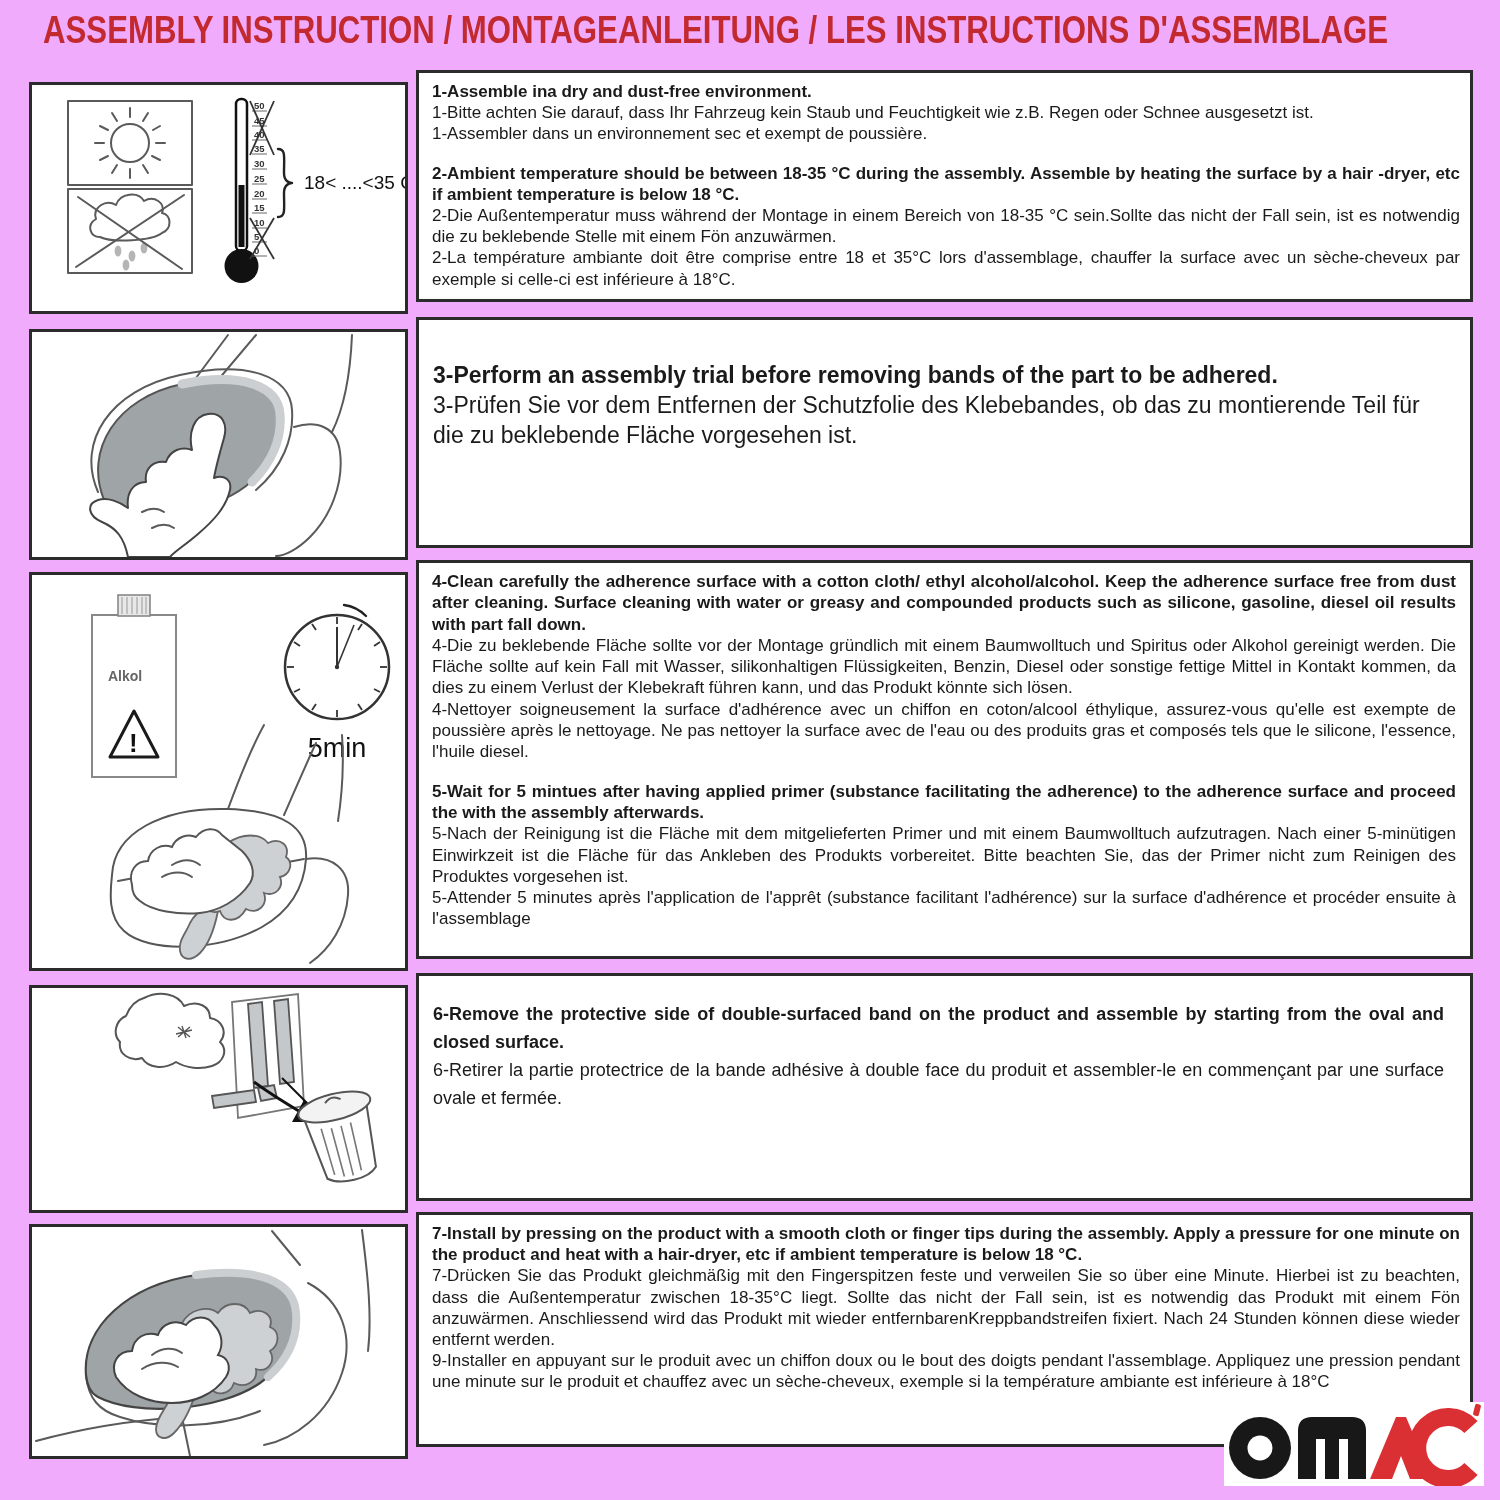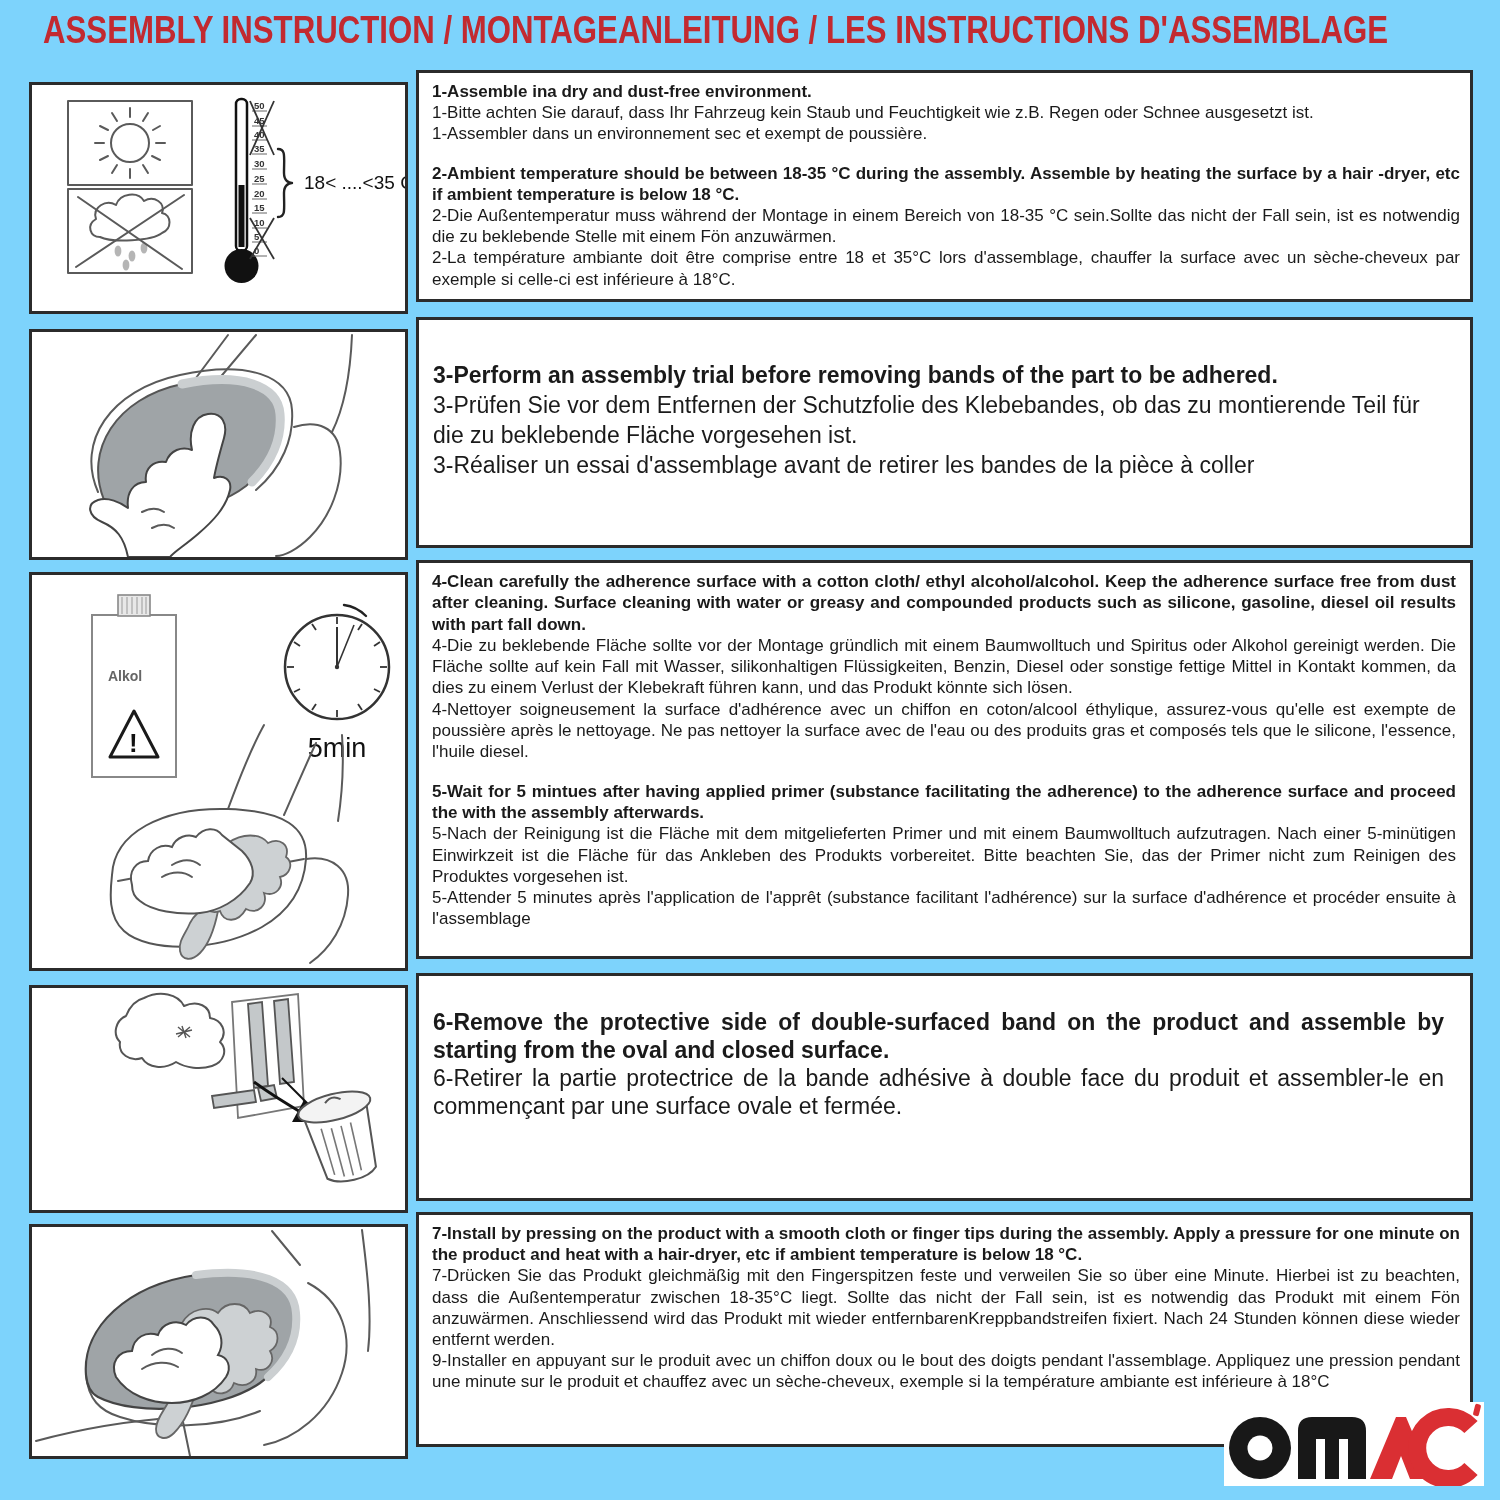--- a/index.html
+++ b/index.html
@@ -1,33 +1,33 @@
 <!DOCTYPE html>
 <html><head>
 <meta charset="utf-8">
 <style>
   html,body{margin:0;padding:0;background:#ffffff;}
-  .page{position:relative;width:1500px;height:1500px;background:#7dd3fc;overflow:hidden;
+  .page{position:relative;width:1500px;height:1500px;background:#f0abfc;overflow:hidden;
         font-family:"Liberation Sans","DejaVu Sans",sans-serif;color:#1a1a1a;}
   .title{position:absolute;left:43px;top:8px;margin:0;font-size:39px;font-weight:700;
          letter-spacing:0;white-space:nowrap;transform:scaleX(0.80);transform-origin:left center;
          color:#C22A30;}
   .row{position:absolute;left:29px;width:1444px;}
   .illus{position:absolute;left:0;top:12px;width:379px;height:100%;border:3px solid #2b2b2b;
          box-sizing:border-box;background:#fff;}
   .illus svg{display:block;width:100%;height:100%;}
   .textcol{position:absolute;left:387px;top:0;width:1057px;height:100%;border:3px solid #2b2b2b;
            box-sizing:border-box;background:#fff;}
   .textcol p{margin:0;}
   .b{font-weight:700;}
   .grp + .grp{margin-top:18px;}
   .t-small{padding:8px 10px 6px 13px;font-size:17px;line-height:21.2px;text-align:justify;}
   .t-small3{padding:8px 14px 20px 13px;font-size:17px;line-height:21.3px;text-align:justify;}
   .t-big2{padding:40px 30px 6px 14px;font-size:23px;line-height:30px;}
-  .t-big4{padding:32px 26px 6px 14px;font-size:23px;line-height:28px;text-align:justify;}
+  .t-big4{padding:24px 26px 6px 14px;font-size:18px;line-height:28px;text-align:justify;}
   .sketch{stroke:#5a5a5a;stroke-width:2;fill:none;stroke-linecap:round;stroke-linejoin:round;}
   .sketchD{stroke:#222;stroke-width:2.4;fill:none;stroke-linecap:round;stroke-linejoin:round;}
   .logo{position:absolute;left:1224px;top:1402px;width:260px;height:84px;background:#fff;z-index:5;}
   .logo svg{display:block;width:100%;height:100%;}
 </style>
 </head>
 <body>
 
 <div class="page">
 
@@ -136,21 +136,20 @@
           <path d="M150,52 C210,40 246,54 248,82 C250,106 240,130 220,150" fill="none" stroke="#CBCFD1" stroke-width="9" stroke-linecap="round"></path>
           <path d="M96,225 C92,205 84,196 70,190 C56,184 54,172 66,168 C76,165 88,170 96,176 C94,160 102,150 114,150 C112,136 122,128 134,130 C138,118 150,114 160,118 C156,100 162,84 176,82 C190,80 196,92 192,106 C188,120 184,134 182,146 C192,142 200,148 198,158 C194,176 180,190 166,202 C152,214 142,220 138,225 Z" fill="#fff" stroke="#444" stroke-width="2" stroke-linejoin="round"></path>
           <path d="M110,180 C118,176 126,176 132,180 M120,196 C128,192 136,192 142,196" class="sketch" stroke="#555" stroke-width="1.6"></path>
         </g>
       </svg>
     </div>
     <div class="textcol t-big2">
       <div class="grp">
         <p class="b">3-Perform an assembly trial before removing bands of the part to be adhered.</p>
         <p>3-Prüfen Sie vor dem Entfernen der Schutzfolie des Klebebandes, ob das zu montierende Teil für die zu beklebende Fläche vorgesehen ist.</p>
-        <p>3-Réaliser un essai d'assemblage avant de retirer les bandes de la pièce à coller</p>
       </div>
     </div>
   </div>
 
   <div class="row" style="top:560px;height:399px;">
     <div class="illus">
       <svg viewBox="0 0 373 393" preserveAspectRatio="xMidYMid meet">
         <g>
           <rect x="60" y="40" width="84" height="162" fill="#fff" stroke="#888" stroke-width="2"></rect>
           <rect x="86" y="20" width="32" height="21" fill="#e8e8e8" stroke="#888" stroke-width="1.6"></rect>

